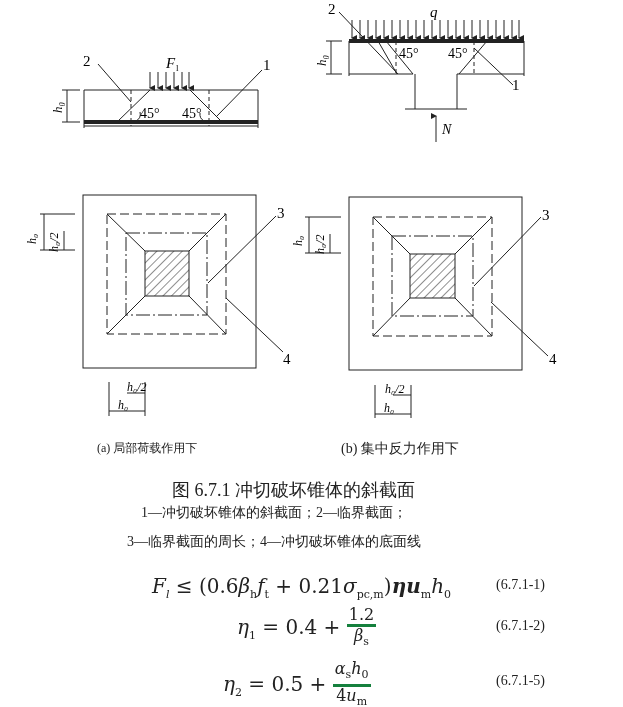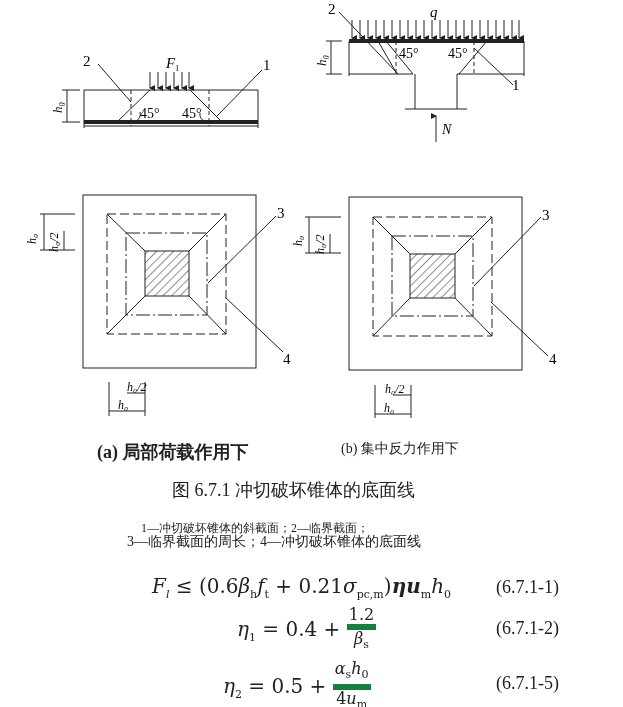--- a/index.html
+++ b/index.html
@@ -1,30 +1,30 @@
 <!DOCTYPE html>
 <html><head>
 <meta charset="utf-8">
 <style>
   html,body{margin:0;padding:0;background:#fff;}
   body{width:623px;height:707px;position:relative;overflow:hidden;font-family:"Liberation Serif","DejaVu Serif",serif;color:#222;}
   svg{position:absolute;left:0;top:0;}
   .txt{position:absolute;white-space:nowrap;}
-  .sub-a{left:97px;top:440px;font-size:18px;font-weight:bold;}
+  .sub-a{left:97px;top:440px;font-size:12px;}
   .sub-b{left:341px;top:440px;font-size:14px;}
   .fig-title{left:172px;top:478px;font-size:18px;}
-  .leg1{left:141px;top:520px;font-size:12px;}
+  .leg1{left:141px;top:504px;font-size:14px;}
   .leg2{left:127px;top:533px;font-size:14px;}
   .eq{position:absolute;font-size:20px;white-space:nowrap;font-family:"DejaVu Serif","Liberation Serif",serif;}
-  .eqno{position:absolute;font-size:18px;left:496px;}
+  .eqno{position:absolute;font-size:14px;left:496px;}
   i{font-style:italic;}
   sub{font-size:11px;}
   .frac{display:inline-block;vertical-align:middle;text-align:center;font-size:16px;}
   .frac span{display:block;line-height:18px;}
-  .frac .num{border-bottom:6px solid #15803d;padding:0 2px;}
+  .frac .num{border-bottom:3px solid #15803d;padding:0 2px;}
 </style>
 </head>
 <body>
 
 <svg width="623" height="430" viewBox="0 0 623 430">
   <defs>
     <pattern id="hatch" width="6" height="6" patternUnits="userSpaceOnUse" patternTransform="rotate(45)">
       <line x1="0" y1="0" x2="0" y2="6" stroke="#222" stroke-width="1"></line>
     </pattern>
     <marker id="arr" markerWidth="6" markerHeight="6" refX="3" refY="5" orient="auto">
@@ -173,21 +173,21 @@
   <text x="542" y="220" font-size="15">3</text>
   <text x="549" y="364" font-size="15">4</text>
   <text x="302" y="246" font-size="12" font-style="italic" transform="rotate(-90 302 246)">h₀</text>
   <text x="324" y="254" font-size="12" font-style="italic" transform="rotate(-90 324 254)">h₀/2</text>
   <text x="385" y="393" font-size="12" font-style="italic">h₀/2</text>
   <text x="384" y="412" font-size="12" font-style="italic">h₀</text>
 </svg>
 
 <div class="txt sub-a">(a)  局部荷载作用下</div>
 <div class="txt sub-b">(b)  集中反力作用下</div>
-<div class="txt fig-title">图 6.7.1   冲切破坏锥体的底面线</div>
+<div class="txt fig-title">图 6.7.1   冲切破坏锥体的斜截面</div>
 <div class="txt leg1">1—冲切破坏锥体的斜截面；2—临界截面；</div>
 <div class="txt leg2">3—临界截面的周长；4—冲切破坏锥体的底面线</div>
 
 <div class="eq" style="left:152px;top:574px;">
   <i>F</i><sub><i>l</i></sub> ≤ (0.6<i>β</i><sub>h</sub><i>f</i><sub>t</sub> + 0.21<i>σ</i><sub>pc,m</sub>)<b><i>ηu</i></b><sub>m</sub><i>h</i><sub>0</sub>
 </div>
 <div class="eqno" style="top:577px;">(6.7.1-1)</div>
 
 <div class="eq" style="left:237px;top:606px;">
   <i>η</i><sub>1</sub> = 0.4 + <span class="frac"><span class="num">1.2</span><span><i>β</i><sub>s</sub></span></span>

